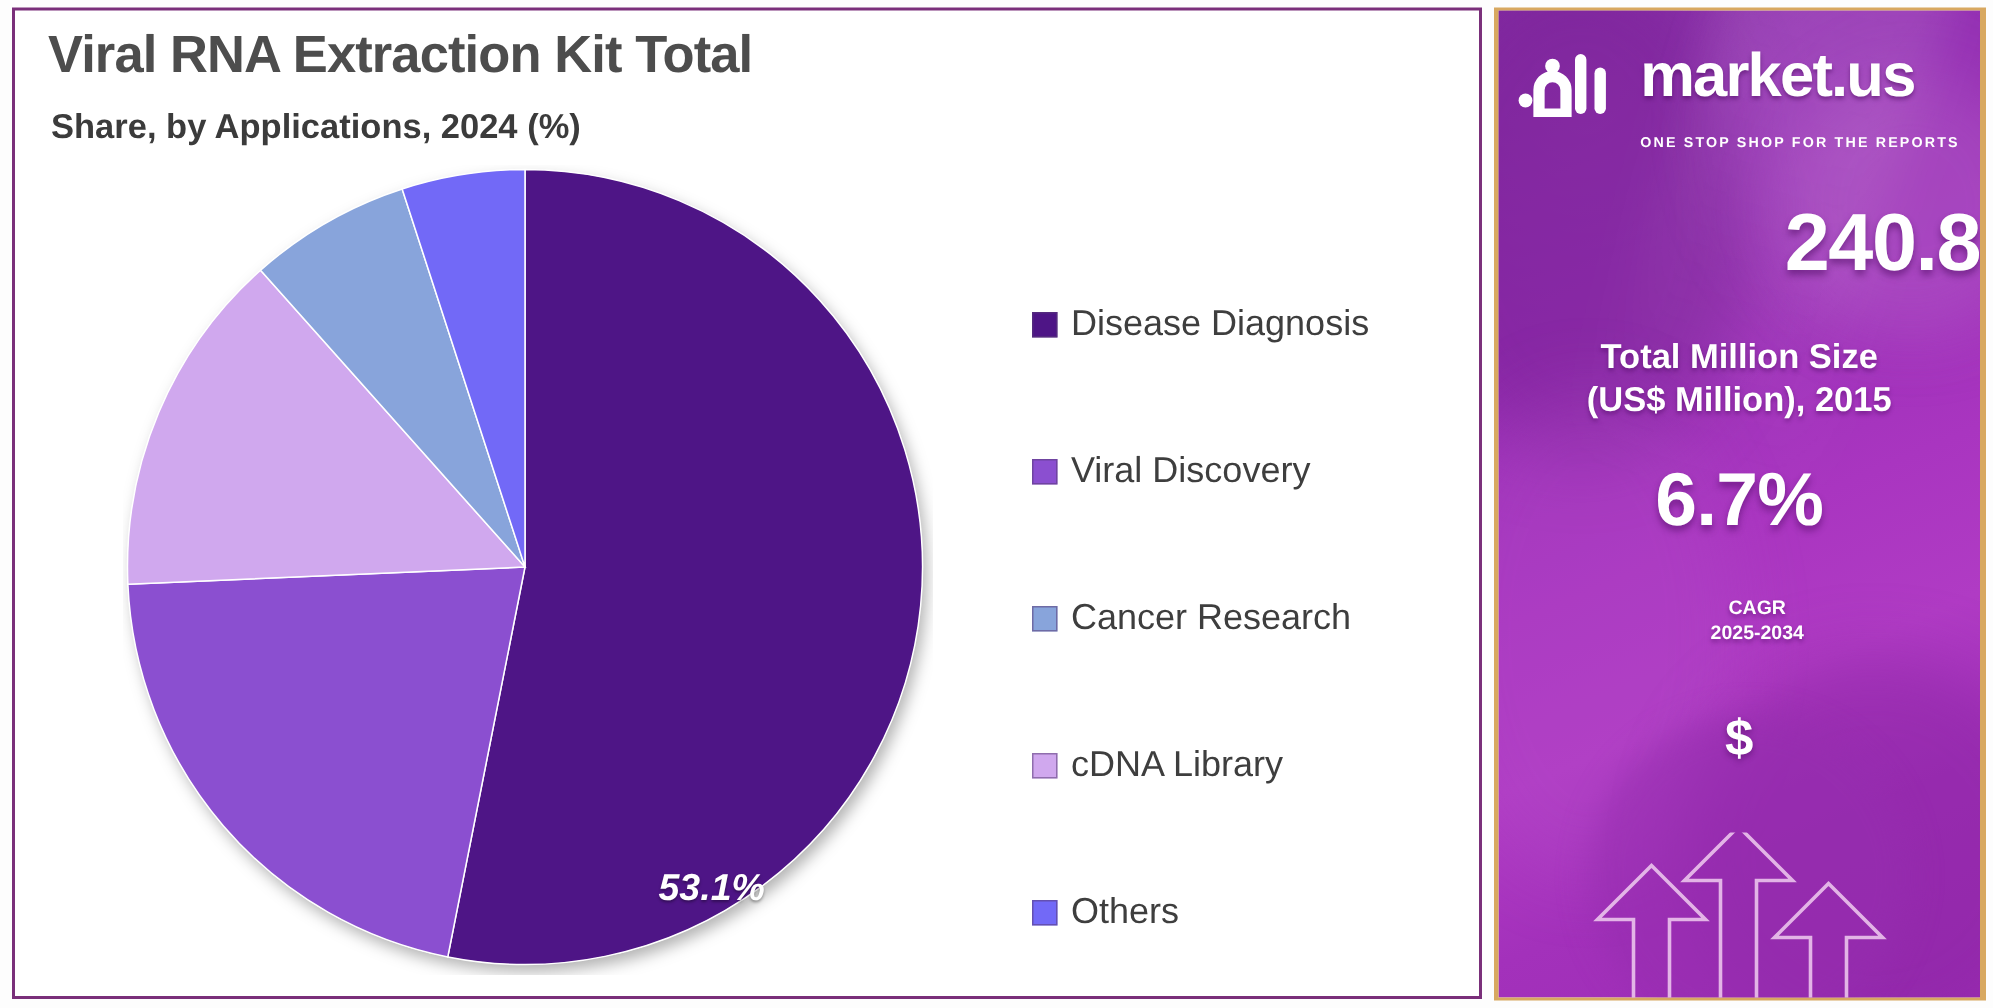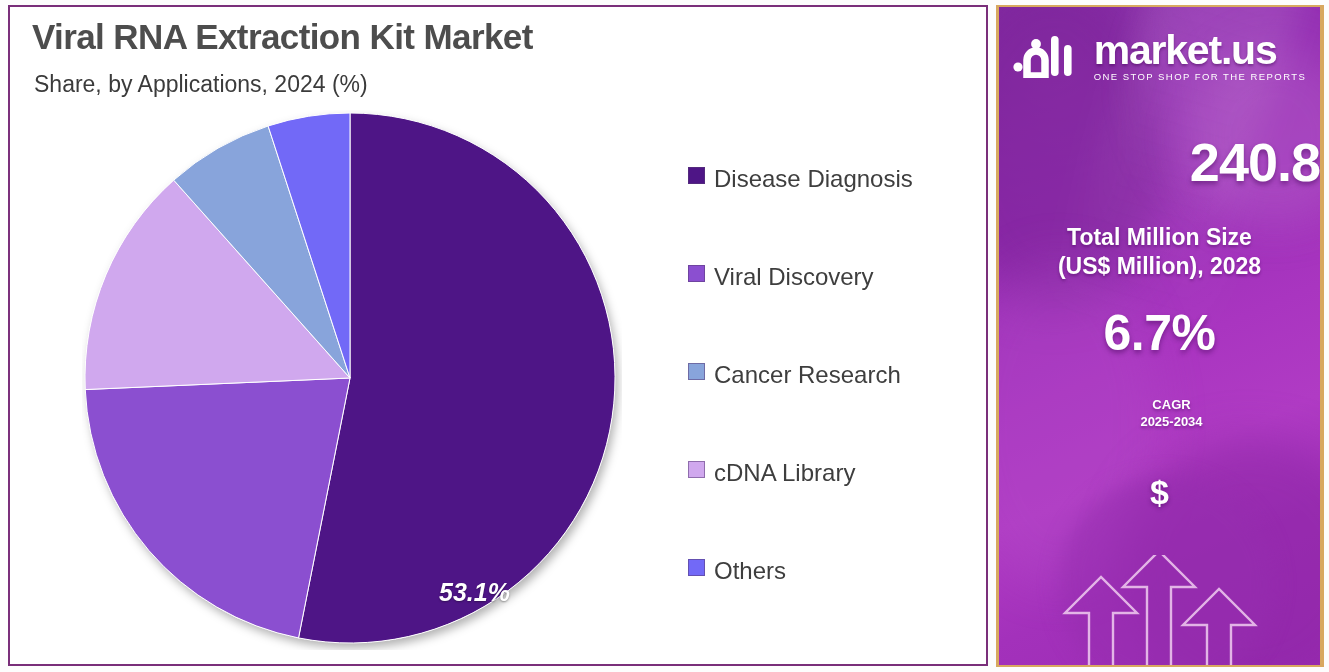--- a/index.html
+++ b/index.html
@@ -33,21 +33,21 @@
     font-size:35px;
     font-weight:bold;
     color:#4d4d4d;
     letter-spacing:-0.6px;
     white-space:nowrap;
   }
   #page-subtitle{
     position:absolute;
     left:24px;top:64px;
     font-size:23px;
-    font-weight:normal;
+    font-weight:bold;
     color:#3b3b3b;
     white-space:nowrap;
   }
 
   
   #pie-wrap{
     position:absolute;
     left:72px;top:103px;
     width:540px;height:540px;
   }
@@ -65,20 +65,21 @@
   }
 
   
   #legend{
     position:absolute;
     left:678px;top:160px;
     width:290px;
   }
   .legend-row{
     display:flex;
+    align-items:center;
     height:98px;
   }
   .legend-swatch{
     width:17px;height:17px;
     margin-right:9px;
     box-sizing:border-box;
     border:1px solid rgba(90,60,120,.55);
     flex:0 0 auto;
   }
   .legend-label{
@@ -125,22 +126,22 @@
     display:flex;align-items:flex-start;justify-content:center;
   }
   #logo-mark{flex:0 0 auto;margin-right:9px;margin-top:3px;}
   #logo-text-block{flex:0 0 auto;}
   #logo-word{
     font-size:41px;font-weight:bold;color:#ffffff;
     letter-spacing:-1.2px;line-height:0.95;
     text-shadow:0 2px 3px rgba(60,0,80,.45);
   }
   #logo-tagline{
-    font-size:9.5px;font-weight:normal;color:#ffffff;
-    letter-spacing:1.45px;margin-top:1px;white-space:nowrap;
+    font-size:9.5px;font-weight:bold;color:#ffffff;
+    letter-spacing:1.45px;margin-top:20px;white-space:nowrap;
   }
 
   #stat-value-1{
     position:absolute;left:0;top:124px;width:100%;
     text-align:right;font-size:54px;font-weight:bold;color:#ffffff;
     letter-spacing:-1px;
     text-shadow:0 3px 5px rgba(60,0,80,.45);
   }
   #stat-caption-1{
     position:absolute;left:0;top:216px;width:100%;
@@ -167,21 +168,21 @@
   }
   #arrows-svg{position:absolute;left:52px;top:548px;}
 </style>
 </head>
 <body>
 
 <div id="root">
 
   <div id="chart-card">
 
-    <div id="page-title">Viral RNA Extraction Kit Market</div>
+    <div id="page-title">Viral RNA Extraction Kit Total</div>
     <div id="page-subtitle">Share, by Applications, 2024 (%)</div>
 
     <div id="pie-wrap">
       <svg id="pie-svg" width="540" height="540" viewBox="0 0 540 540" aria-hidden="true">
         <defs>
           <filter id="pieShadow" x="-25%" y="-25%" width="150%" height="150%">
             <feDropShadow dx="3" dy="5" stdDeviation="5" flood-color="#000000" flood-opacity="0.30"></feDropShadow>
           </filter>
         </defs>
         <g filter="url(#pieShadow)">
@@ -250,21 +251,21 @@
       </svg>
       <div id="logo-text-block">
         <div id="logo-word">market.us</div>
         <div id="logo-tagline">ONE STOP SHOP FOR THE REPORTS</div>
       </div>
     </div>
 
     <div id="stat-value-1">240.8</div>
     <div id="stat-caption-1">
       <span>Total Million Size</span><br>
-      <span>(US$ Million), 2028</span>
+      <span>(US$ Million), 2015</span>
     </div>
 
     <div id="stat-value-2">6.7%</div>
     <div id="stat-caption-2">
       <span>CAGR</span><br>
       <span>2025-2034</span>
     </div>
 
     <div id="dollar-glyph">$</div>
 

